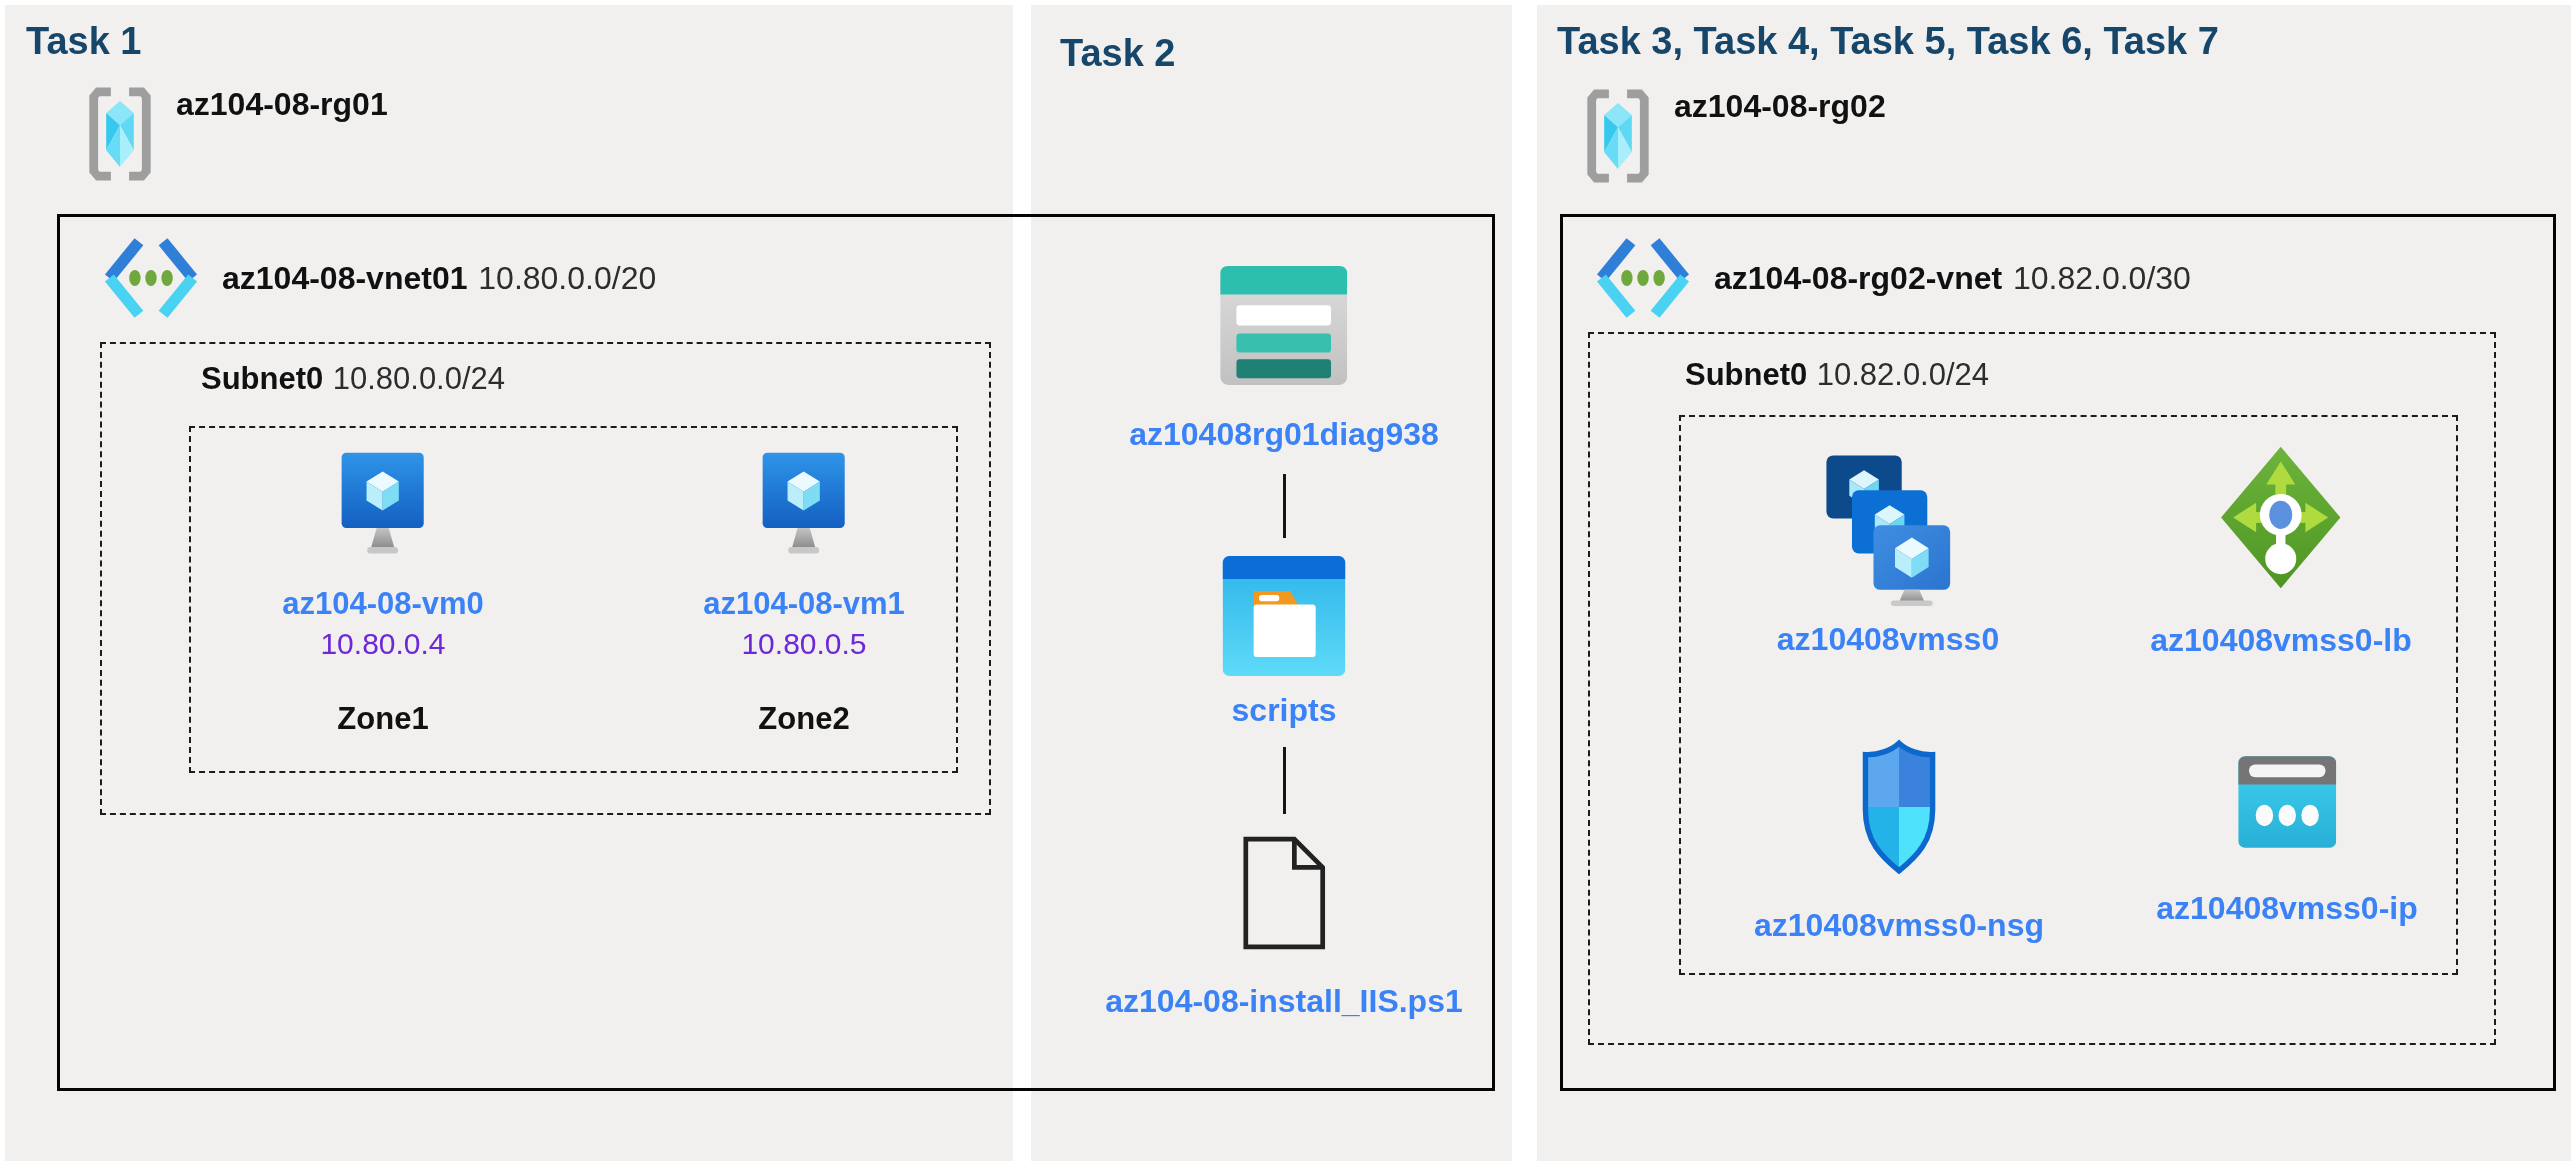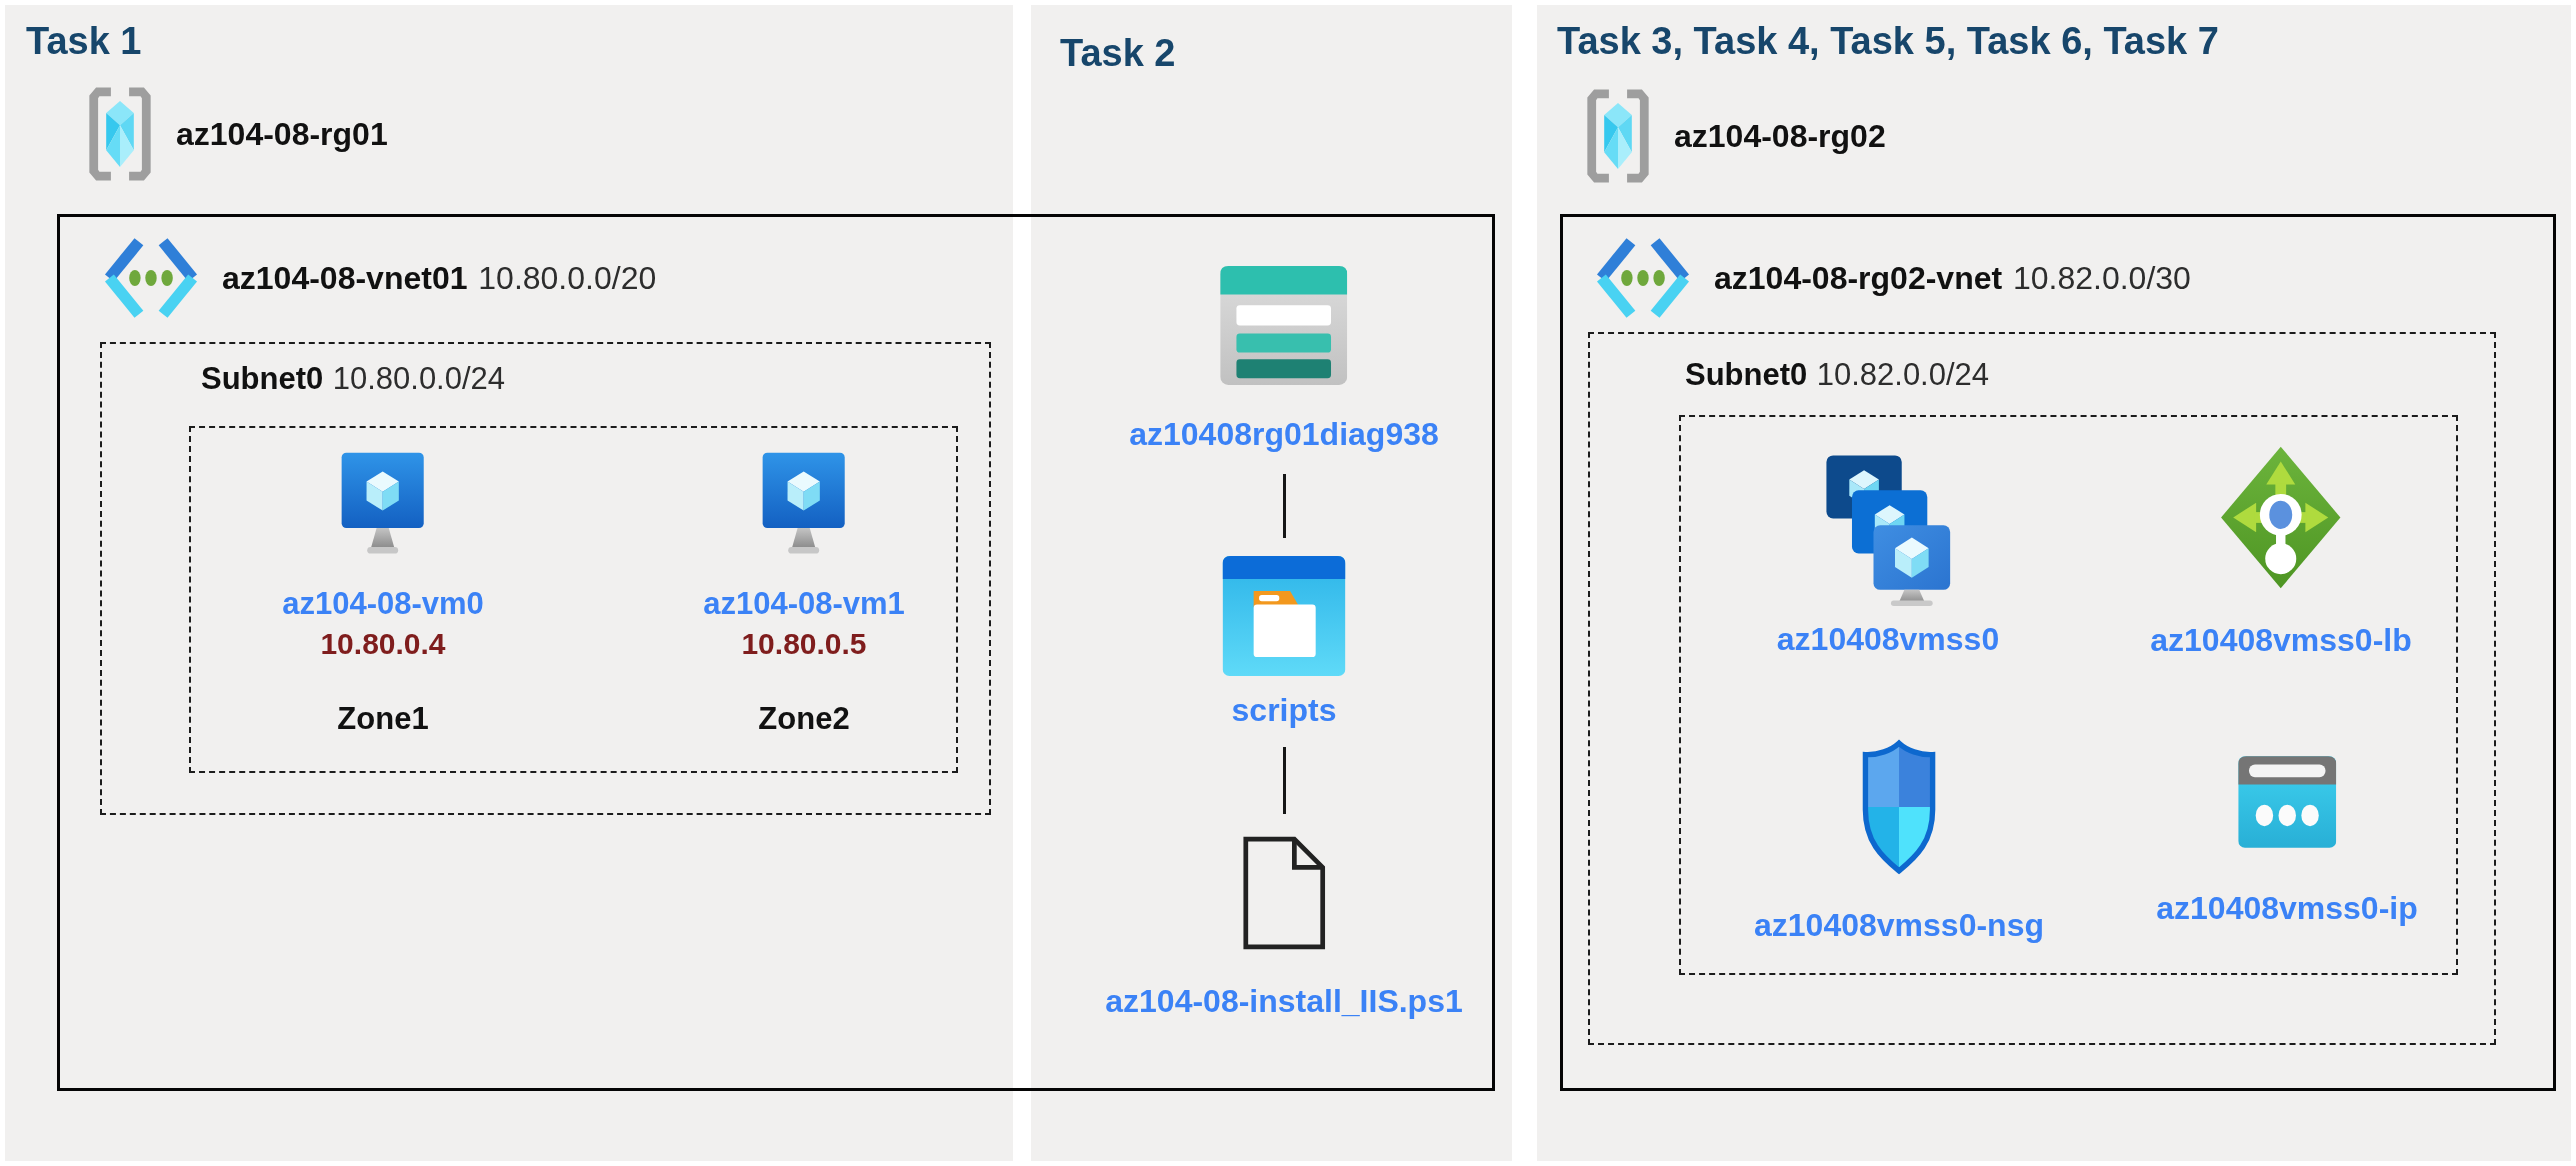--- a/index.html
+++ b/index.html
@@ -1,33 +1,33 @@
 <!DOCTYPE html>
 <html style="font-size:10.8px"><head>
 <meta charset="utf-8">
 <style>
   html,body{margin:0;padding:0;background:#ffffff;}
   .canvas{position:relative;width:2576px;height:1166px;background:#ffffff;font-family:"Liberation Sans",sans-serif;overflow:hidden;}
   .panel{position:absolute;top:5.4px;height:1156px;background:#f1f0ef;}
   .panel-title{position:absolute;font-size:38px;font-weight:bold;color:#17466b;white-space:nowrap;}
   .solid-box{position:absolute;border:3.4px solid #050505;box-sizing:border-box;}
   .dashed-box{position:absolute;border:2px dashed #1c1c1c;box-sizing:border-box;}
-  .rg-row{position:absolute;display:flex;align-items:center;gap:24px;}
+  .rg-row{position:absolute;display:flex;gap:24px;}
   .rg-label{font-size:32px;font-weight:bold;color:#111;white-space:nowrap;}
   .vnet-row{position:absolute;display:flex;align-items:center;gap:20px;}
   .vnet-label{font-size:32px;color:#111;white-space:nowrap;}
   .vnet-label .name{font-weight:bold;}
   .vnet-label .cidr{font-weight:normal;color:#2d2d2d;margin-left:10.8px;}
   .subnet-label{position:absolute;font-size:31px;color:#111;white-space:nowrap;line-height:36px;}
   .subnet-label .name{font-weight:bold;text-align:center;}
   .subnet-label .cidr{font-weight:normal;color:#2d2d2d;margin-left:9.4px;}
   .node{position:absolute;display:flex;flex-direction:column;align-items:center;transform:translateX(-50%);}
   .node-name{font-size:31px;font-weight:bold;color:#3b82f6;white-space:nowrap;line-height:36px;}
   .node-name.lg{font-size:32px;}
-  .node-ip{font-size:30px;font-weight:bold;color:#7f1d1d;white-space:nowrap;line-height:35px;margin-top:4px;}
+  .node-ip{font-size:30px;font-weight:normal;color:#6d28d9;white-space:nowrap;line-height:35px;margin-top:4px;}
   .node-zone{font-size:31px;font-weight:bold;color:#111;white-space:nowrap;margin-top:40px;}
   .connector{position:absolute;width:2.7px;background:#161616;}
 </style>
 </head>
 <body>
 
 <svg width="0" height="0" style="position:absolute">
   <defs>
     <linearGradient id="g-vmscreen" x1="0" y1="0" x2="0" y2="1">
       <stop offset="0" stop-color="#2F94E8"></stop>

